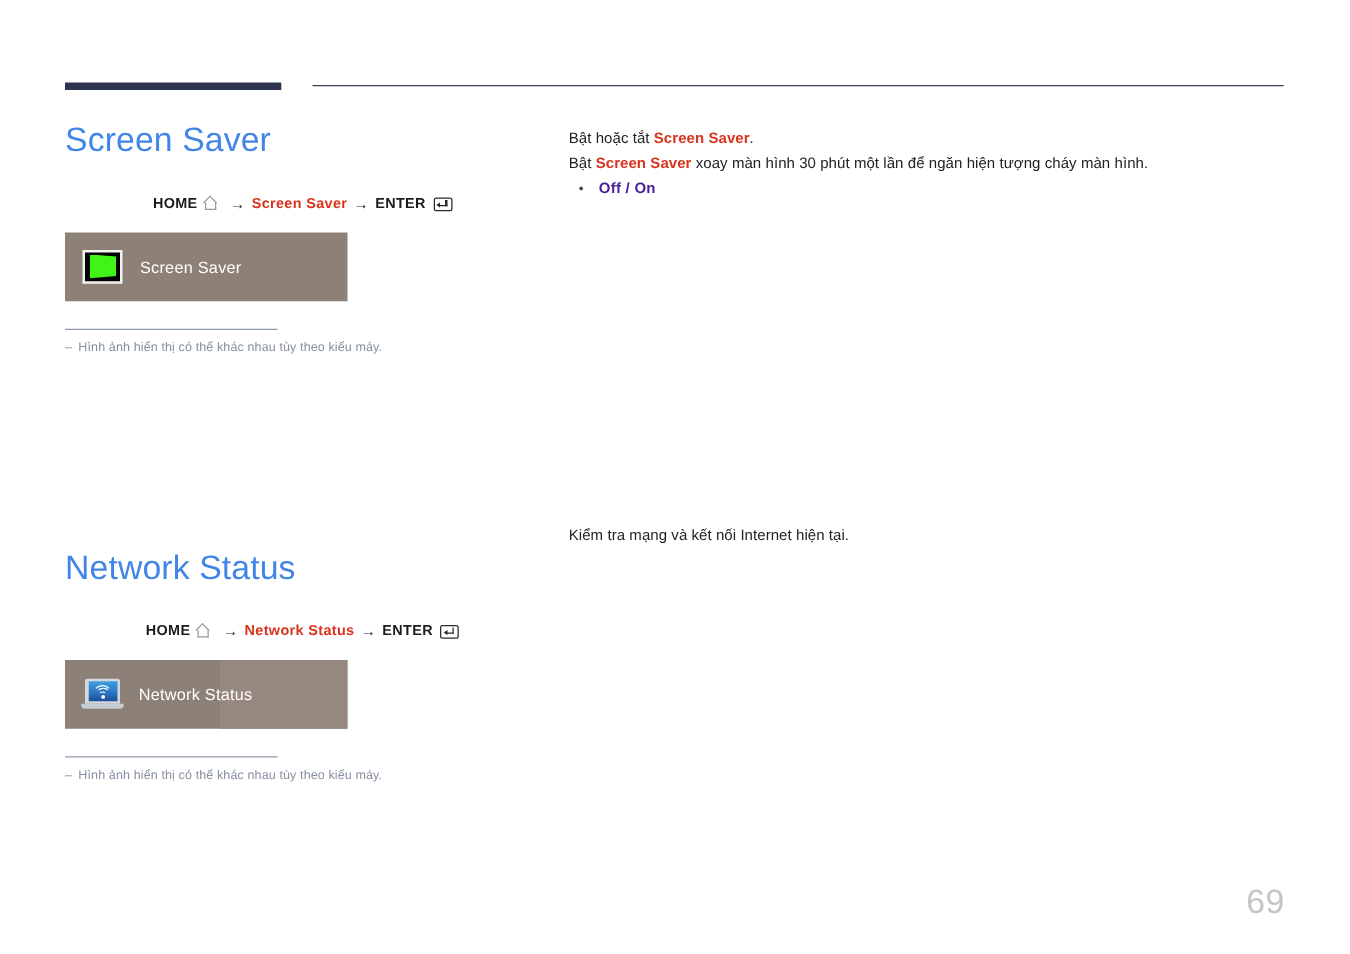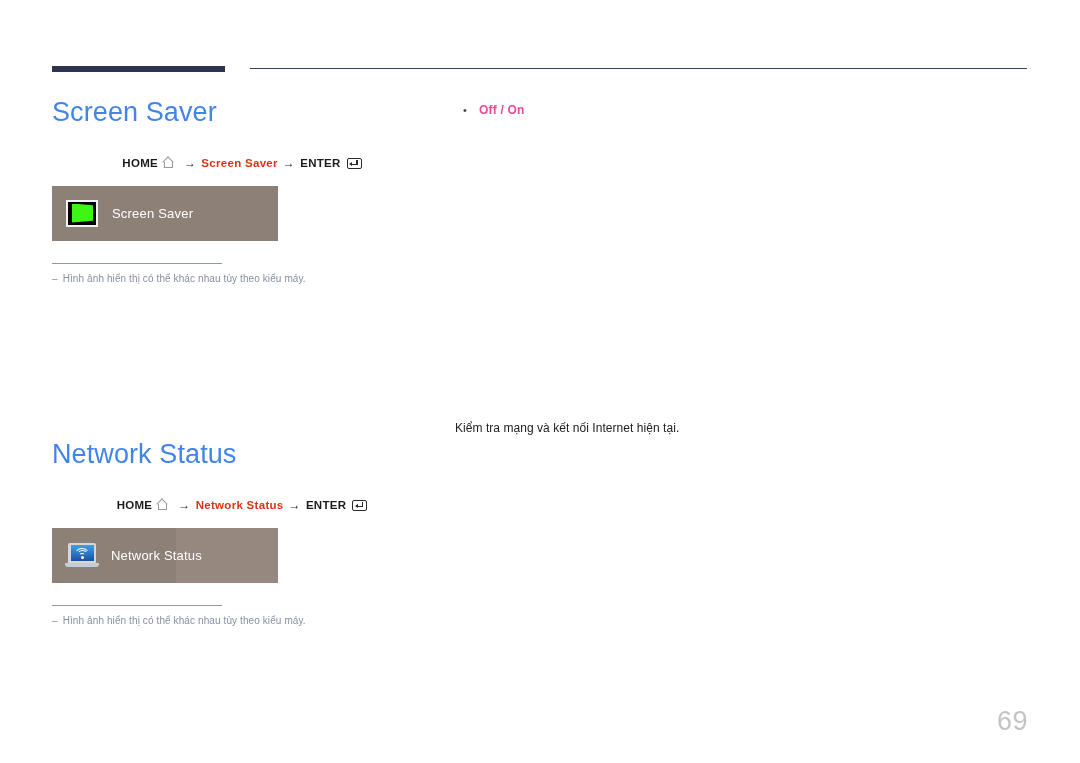--- a/index.html
+++ b/index.html
@@ -304,21 +304,21 @@
   }
   .bullet-row .bullet-dot {
     color: #444444;
     font-size: 11px;
     width: 16px;
     flex: none;
   }
   .bullet-row .bullet-text {
     font-size: 12px;
     font-weight: bold;
-    color: #ec4899;
+    color: #4c1d95;
     letter-spacing: 0.2px;
   }
 
   
   .page-number {
     position: absolute;
     right: 52px;
     bottom: 26px;
     font-size: 27px;
     color: #c4c4c4;
@@ -409,20 +409,26 @@
       <div class="fn-text">
         <span class="fn-dash">–</span><span>Hình ảnh hiển thị có thể khác nhau tùy theo kiểu máy.</span>
       </div>
     </div>
   </div>
 </div>
 
 <div class="right-col">
 
   <div class="body-block body-screensaver">
+    <div class="body-line">
+      <span>Bật hoặc tắt </span><span class="hl">Screen Saver</span><span>.</span>
+    </div>
+    <div class="body-line">
+      <span>Bật </span><span class="hl">Screen Saver</span><span> xoay màn hình 30 phút một lần để ngăn hiện tượng cháy màn hình.</span>
+    </div>
     <div class="bullet-row">
       <span class="bullet-dot">•</span>
       <span class="bullet-text">Off / On</span>
     </div>
   </div>
 
   <div class="body-block body-network">
     <div class="body-line">Kiểm tra mạng và kết nối Internet hiện tại.</div>
   </div>
 </div>

